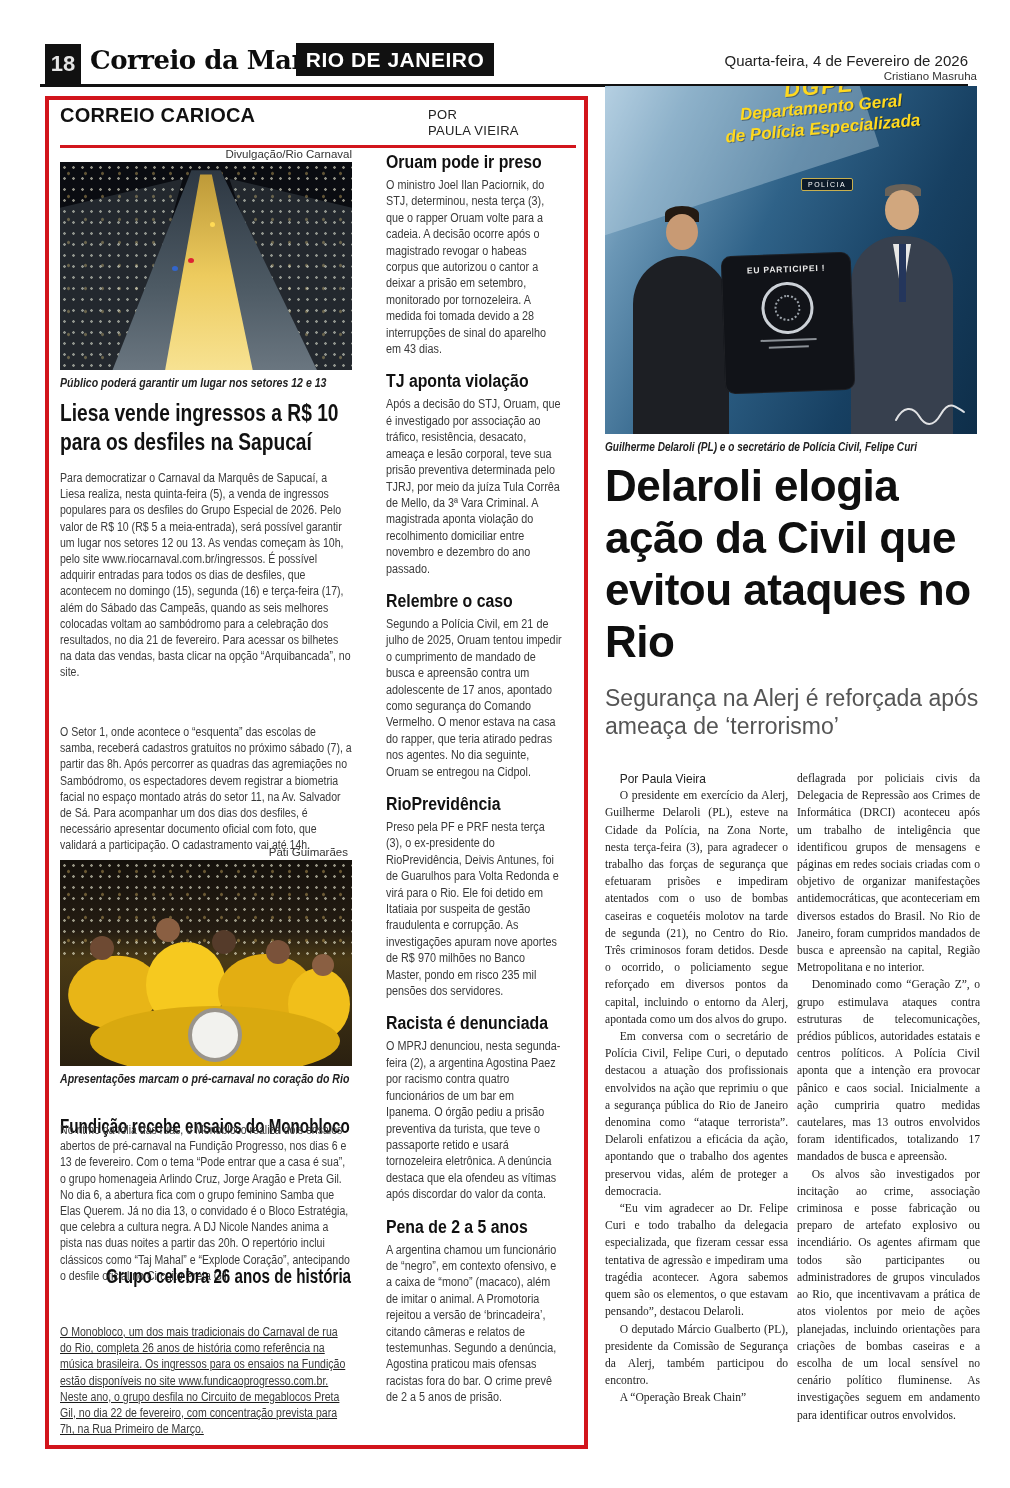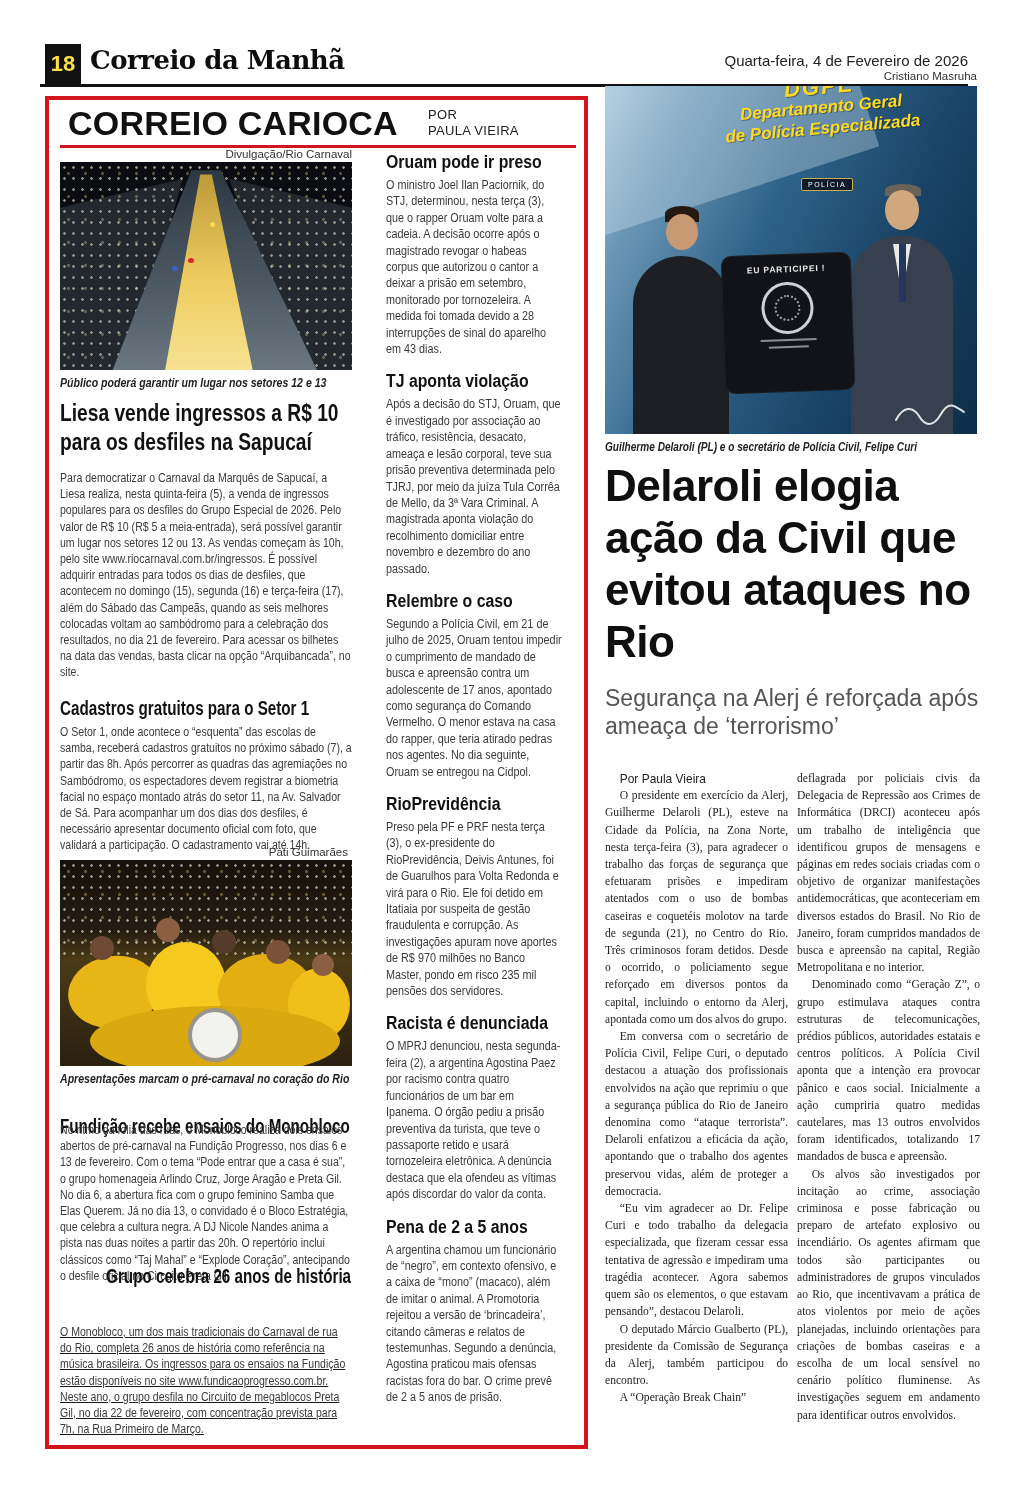--- a/index.html
+++ b/index.html
@@ -1,30 +1,30 @@
 <!DOCTYPE html>
 <html lang="pt-BR"><head>
 <meta charset="utf-8">
 <style>
   html,body{margin:0;padding:0;background:#ffffff;}
   #page{position:relative;width:1010px;height:1488px;background:#fff;overflow:hidden;
         font-family:"Liberation Sans",sans-serif;color:#1a1a1a;}
   .abs{position:absolute;}
   
-  .pageno{left:45px;top:44px;width:36px;height:40px;background:#111;color:#fde047;
+  .pageno{left:45px;top:44px;width:36px;height:40px;background:#111;color:#e5e5e5;
           font-size:22px;font-weight:700;display:flex;align-items:center;justify-content:center;}
   .masthead{left:90px;top:44px;height:31px;display:flex;align-items:center;
             font-family:"DejaVu Serif",serif;font-weight:700;font-size:26px;letter-spacing:-0.5px;color:#0d0d0d;}
   .sectionbox{left:296px;top:43px;width:198px;height:33px;background:#111;color:#fff;
               font-size:21px;font-weight:700;letter-spacing:0.5px;display:flex;align-items:center;justify-content:center;}
   .dateline{right:42px;top:52px;font-size:15px;color:#222;}
   .toprule{left:40px;top:84px;width:928px;height:3px;background:#111;}
   
   .redbox{left:45px;top:96px;width:535px;height:1345px;border:4px solid #d2151c;background:#fff;}
-  .cc-title{left:60px;top:104px;font-size:34px;font-weight:800;letter-spacing:0.2px;color:#111;margin-left:8px;}
+  .cc-title{left:60px;top:104px;font-size:20px;font-weight:800;letter-spacing:0.2px;color:#111;}
   .cc-by{left:428px;top:107px;font-size:13px;line-height:16px;color:#222;letter-spacing:0.3px;}
   .cc-rule{left:60px;top:145px;width:516px;height:3px;background:#d2151c;}
   .credit{font-size:11.5px;color:#333;text-align:right;}
   .caption{font-style:italic;font-weight:700;font-size:12px;color:#222;white-space:nowrap;}
   .cx{transform-origin:0 0;display:block;}
   .h-big{font-size:24px;font-weight:800;line-height:29px;color:#111;}
   .h-sub{font-size:20px;font-weight:800;line-height:24px;color:#111;white-space:nowrap;}
   .body-sans{font-size:12px;line-height:16.2px;color:#3a3a3a;}
   .brief h3{margin:0 0 4px 0;font-size:18px;font-weight:800;color:#111;white-space:nowrap;}
   .brief p{margin:0;font-size:12.3px;line-height:16.4px;color:#3a3a3a;}
@@ -76,20 +76,21 @@
   .emblem::after{content:"";width:22px;height:22px;border:2px dotted #9aa1a8;border-radius:50%;display:block;}
   .shirt .bar{width:56px;height:2px;background:#8b9096;margin:5px auto 0 auto;}
 </style>
 </head>
 <body>
 
 <div id="page">
 
   <div class="abs pageno">18</div>
   <div class="abs masthead">Correio da Manhã</div>
+  <div class="abs sectionbox">RIO DE JANEIRO</div>
   <div class="abs dateline">Quarta-feira, 4 de Fevereiro de 2026</div>
   <div class="abs toprule"></div>
 
   <div class="abs redbox"></div>
   <div class="abs cc-title">CORREIO CARIOCA</div>
   <div class="abs cc-by">
     <div>POR</div>
     <div>PAULA VIEIRA</div>
   </div>
   <div class="abs cc-rule"></div>
@@ -110,23 +111,20 @@
     <span class="caption cx" style="width:332px;transform:scaleX(0.88);">Público poderá garantir um lugar nos setores 12 e 13</span>
   </div>
 
   <div class="abs" style="left:60px;top:398px;">
     <span class="h-big cx" style="width:364px;transform:scaleX(0.8);">Liesa vende ingressos a R$ 10 para os desfiles na Sapucaí</span>
   </div>
   <div class="abs" style="left:60px;top:470px;">
     <span class="body-sans cx" style="width:332px;transform:scaleX(0.88);">Para democratizar o Carnaval da Marquês de Sapucaí, a Liesa realiza, nesta quinta-feira (5), a venda de ingressos populares para os desfiles do Grupo Especial de 2026. Pelo valor de R$ 10 (R$ 5 a meia-entrada), será possível garantir um lugar nos setores 12 ou 13. As vendas começam às 10h, pelo site www.riocarnaval.com.br/ingressos. É possível adquirir entradas para todos os dias de desfiles, que acontecem no domingo (15), segunda (16) e terça-feira (17), além do Sábado das Campeãs, quando as seis melhores colocadas voltam ao sambódromo para a celebração dos resultados, no dia 21 de fevereiro. Para acessar os bilhetes na data das vendas, basta clicar na opção “Arquibancada”, no site.</span>
   </div>
 
-  <div class="abs" style="left:60px;top:696px;">
-    <span class="h-sub cx" style="width:383px;transform:scaleX(0.76);">Cadastros gratuitos para o Setor 1</span>
-  </div>
   <div class="abs" style="left:60px;top:724px;">
     <span class="body-sans cx" style="width:332px;transform:scaleX(0.88);">O Setor 1, onde acontece o “esquenta” das escolas de samba, receberá cadastros gratuitos no próximo sábado (7), a partir das 8h. Após percorrer as quadras das agremiações no Sambódromo, os espectadores devem registrar a biometria facial no espaço montado atrás do setor 11, na Av. Salvador de Sá. Para acompanhar um dos dias dos desfiles, é necessário apresentar documento oficial com foto, que validará a participação. O cadastramento vai até 14h.</span>
   </div>
 
   <div class="abs credit" style="left:56px;top:846px;width:292px;">Pati Guimarães</div>
 
   <div class="abs photo" style="left:60px;top:860px;width:292px;height:206px;">
     <div class="bloco-bg"></div>
     <div class="speck" style="height:46%;"></div>
     <div class="blob" style="left:8px;top:96px;width:92px;height:72px;background:#e8b517;transform:rotate(-8deg);"></div>

